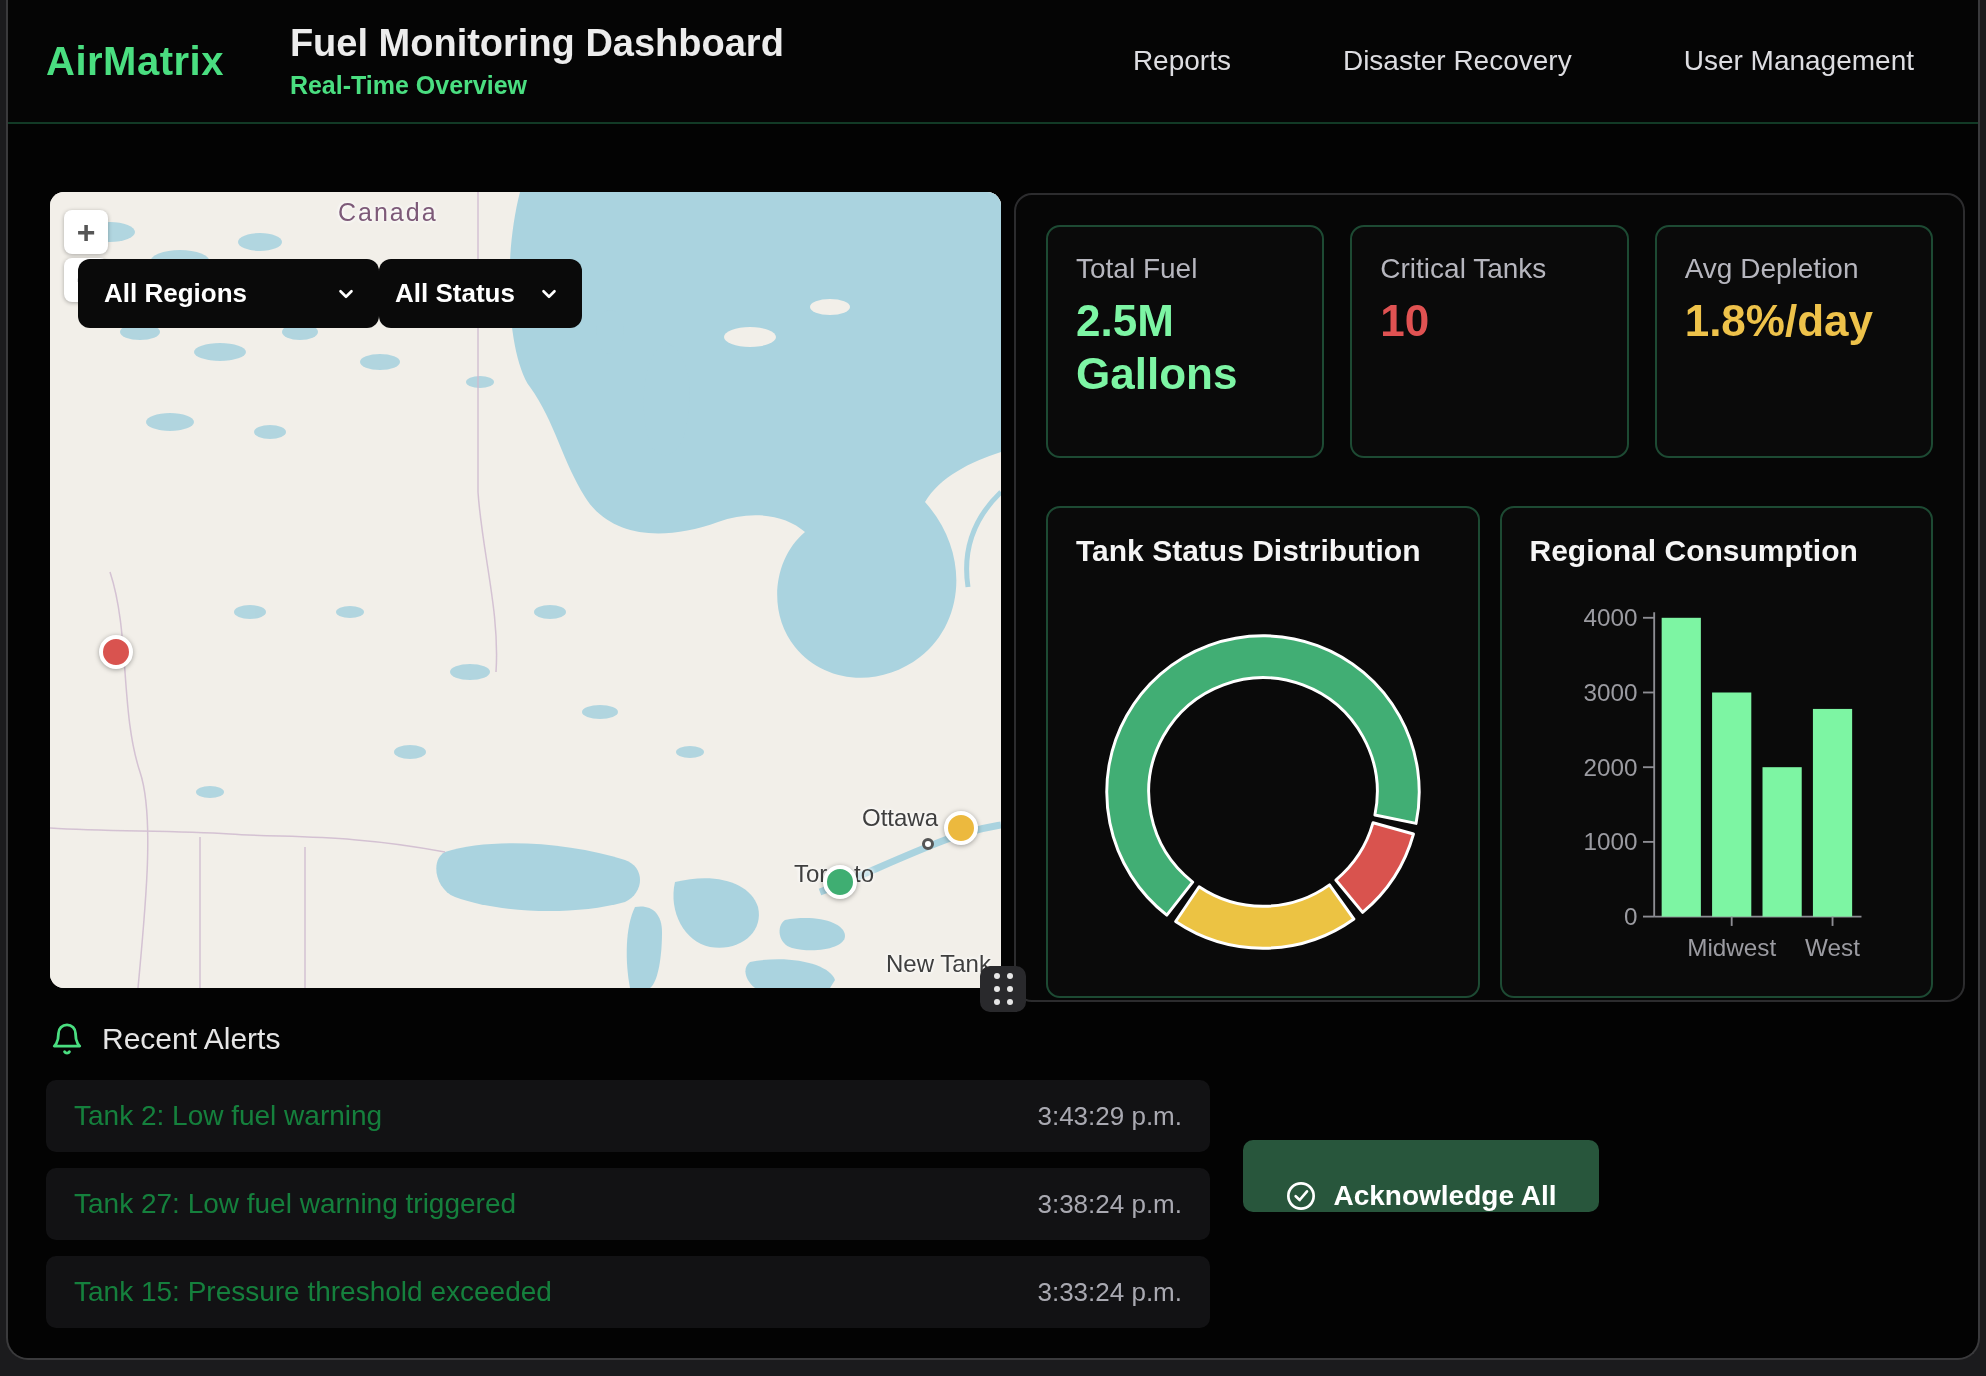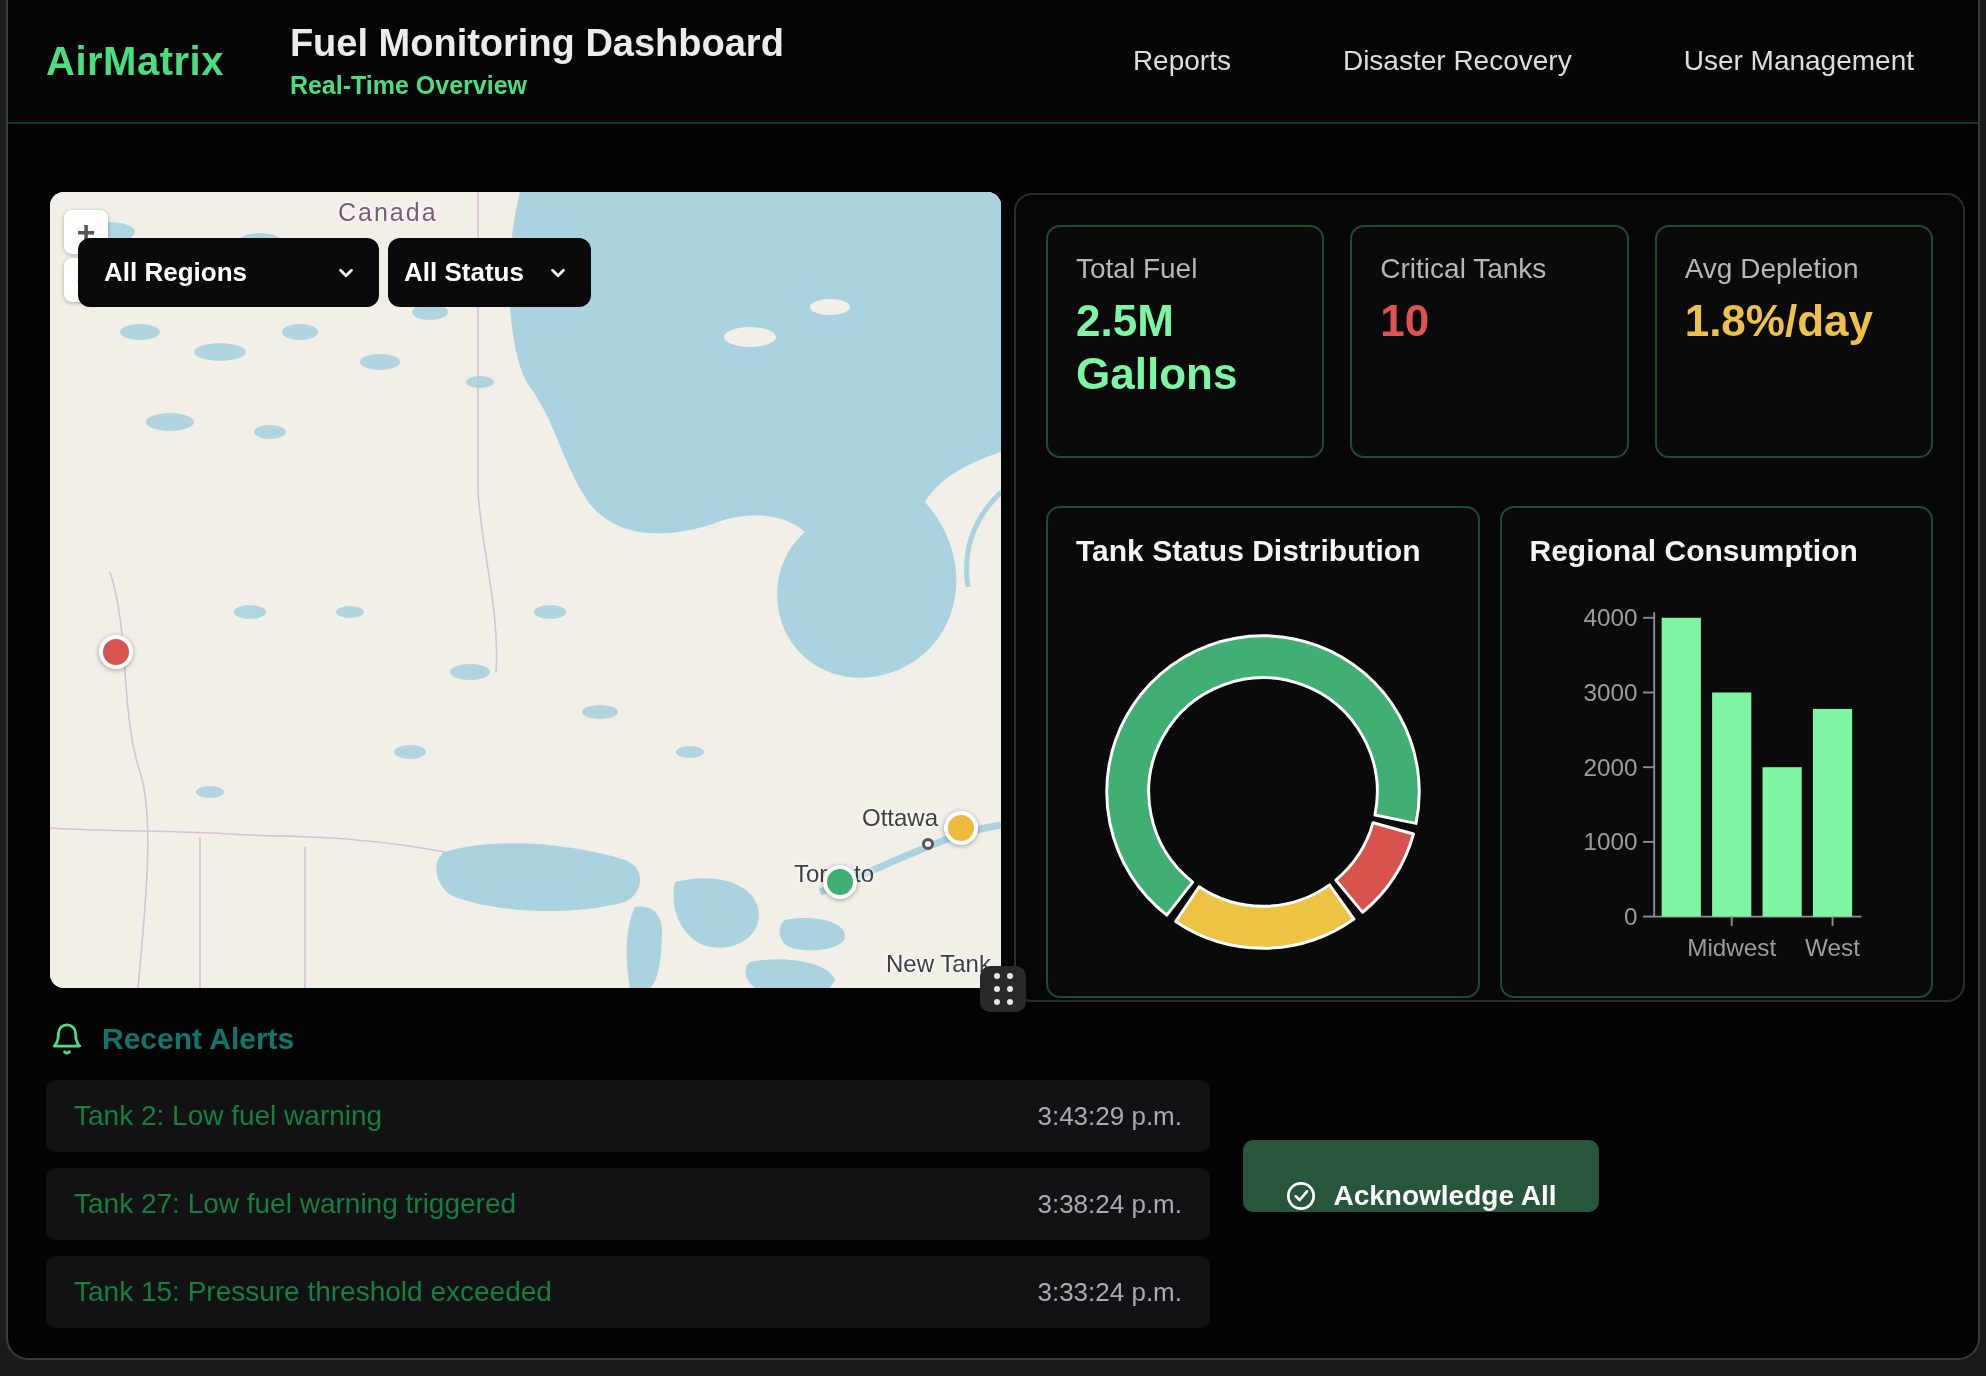--- a/index.html
+++ b/index.html
@@ -22,21 +22,21 @@
          overflow:hidden; background:#f2efe9; }
   .map svg.terrain { position:absolute; left:0; top:0; }
   .map-label { position:absolute; color:#3f3f3f; font-size:24px; text-shadow:0 0 4px #fff,0 0 4px #fff; white-space:nowrap; }
   .country-label { color:#7d5a78; font-size:25px; letter-spacing:2px; }
   .poi-ring { position:absolute; width:12px; height:12px; border:3px solid #555; background:#fff; border-radius:50%; }
   .marker { position:absolute; width:34px; height:34px; border-radius:50%; border:4px solid #fff;
             box-shadow:0 1px 5px rgba(0,0,0,.35); cursor:pointer; }
   .zoombtn { position:absolute; left:14px; width:44px; height:44px; background:#fff; border-radius:8px;
              color:#555; font-size:32px; font-weight:700; display:flex; align-items:center; justify-content:center;
              box-shadow:0 1px 4px rgba(0,0,0,.3); cursor:pointer; z-index:1; }
-  .filters { position:absolute; left:28px; top:46px; display:flex; gap:9px; z-index:2; }
+  .filters { position:absolute; left:28px; top:67px; display:flex; z-index:2; }
   .dropdown { height:69px; background:#0a0a0a; border-radius:12px; display:flex; align-items:center;
               justify-content:space-between; padding:0 22px 0 26px; color:#fff; font-size:26px; font-weight:600;
               cursor:pointer; }
   .dd-regions { width:301px; } .dd-fuel { width:266px; } .dd-status { width:203px;padding-left:16px; }
   .drag-handle { position:absolute; left:972px; top:966px; width:46px; height:46px; background:#29292c;
                  border-radius:10px; display:grid; grid-template-columns:repeat(2,6px); grid-template-rows:repeat(3,6px);
                  gap:7px; align-content:center; justify-content:center; cursor:grab; z-index:3; }
   .drag-handle i { width:6px; height:6px; border-radius:50%; background:#e6e6e6; }
 
   
@@ -48,21 +48,21 @@
   .stat-value { margin-top:10px; font-size:44px; font-weight:700; line-height:1.2; max-width:190px; overflow-wrap:anywhere; }
   .charts-row { margin-top:48px; display:flex; gap:20px; height:492px; }
   .chart-panel { flex:1; background:#0a0a0a; border:2px solid #1d4a33; border-radius:14px; padding:26px 28px; overflow:hidden; }
   .chart-title { font-size:30px; font-weight:700; color:#f5f5f5; }
   .donut-wrap { margin-top:58px; display:flex; justify-content:center; }
   .bar-wrap { margin-top:6px; display:flex; justify-content:center; }
   svg text { font-family:"Liberation Sans",sans-serif; }
 
   
   .alerts-heading { position:absolute; left:42px; top:1022px; display:flex; align-items:center; gap:18px; }
-  .alerts-heading span { font-size:30px; font-weight:700; color:#0f766e; }
+  .alerts-heading span { font-size:30px; font-weight:400; color:#e5e5e5; }
   .alert-row { position:absolute; left:38px; width:1164px; height:72px; background:#121214; border-radius:10px;
                display:flex; align-items:center; justify-content:space-between; padding:0 28px; }
   .alert-msg { font-size:28px; color:#15803d; }
   .alert-time { font-size:26px; color:#a9a9b1; }
 
   .btn { position:absolute; top:1140px; width:356px; height:72px; border-radius:10px; display:flex;
          align-items:center; justify-content:center; gap:16px; font-size:28px; font-weight:700; cursor:pointer; }
   .btn-ack { left:1235px; background:#28563c; color:#fff;align-items:flex-end; }
   .btn-gen { left:1602px; background:#7ef5a2; color:#0a0a0a; }
 </style>

